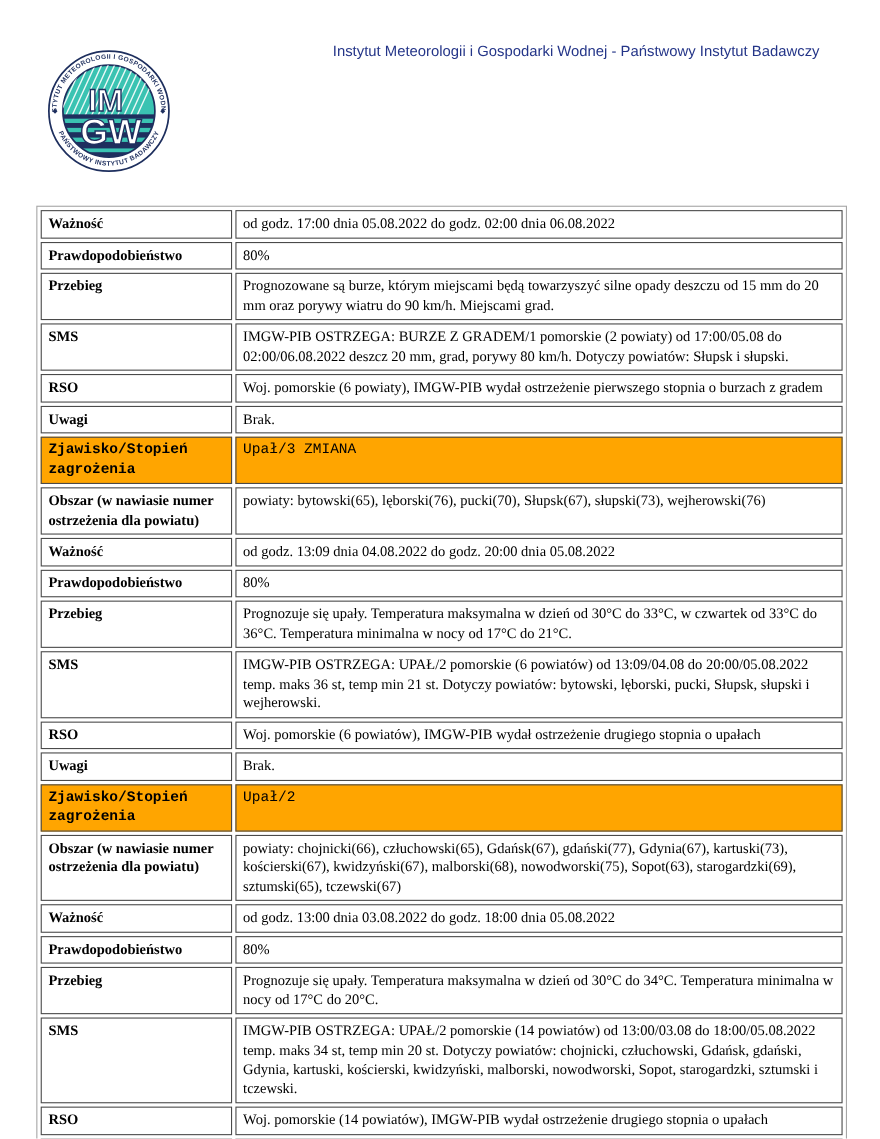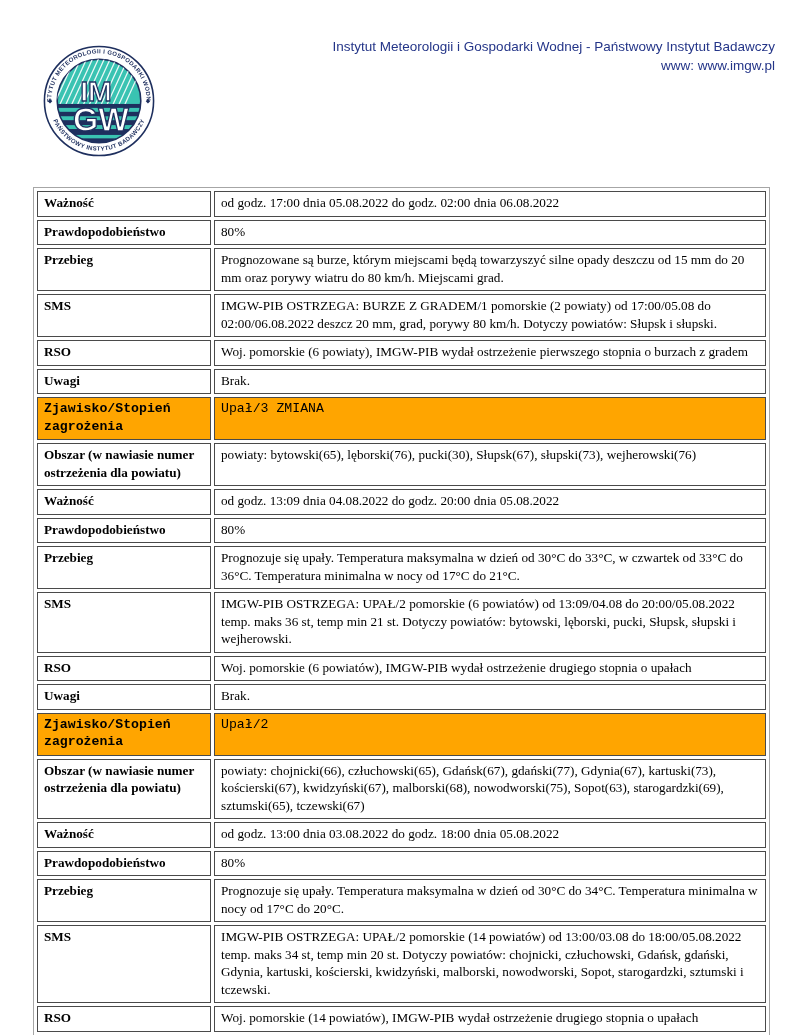--- a/index.html
+++ b/index.html
@@ -15,21 +15,21 @@
   body{
     width:800px;height:1035px;overflow:hidden;position:relative;
     font-family:"Liberation Serif", serif;color:#000;
   }
   .page{width:800px;height:1035px;position:relative;}
 
   
   .header{position:relative;height:150px;padding-top:38px;}
   .logo-wrap{position:absolute;left:40px;top:42px;width:118px;height:118px;}
   .addr{
-    text-align:right;padding-right:25px;
+    text-align:right;padding-right:55px;
     font-family:"Liberation Sans", sans-serif;
     font-size:13.5px;line-height:18.5px;color:var(--header-text);
   }
   .addr .bold{font-weight:bold;}
 
   
   .tbl-wrap{margin:37px 31px 0 33px;}
   table.wtable{
     width:737px;border-collapse:separate;border-spacing:3px;
     border:1px solid var(--table-border);
@@ -104,58 +104,57 @@
           <textPath href="#arcBot" xlink:href="#arcBot" startOffset="50%" text-anchor="middle">PAŃSTWOWY INSTYTUT BADAWCZY</textPath>
         </text>
 
         <rect x="8.6" y="58.6" width="3.2" height="3.2" transform="rotate(45 10.2 60.2)" fill="var(--logo-navy)"></rect>
         <rect x="108.2" y="58.6" width="3.2" height="3.2" transform="rotate(45 109.8 60.2)" fill="var(--logo-navy)"></rect>
       </svg>
     </div>
 
     <div class="addr">
       <div>Instytut Meteorologii i Gospodarki Wodnej - Państwowy Instytut Badawczy</div>
-      <div>www: www.imgw.pl</div>
     </div>
   </div>
 
   <div class="tbl-wrap">
     <table class="wtable">
       <tbody>
           <tr>
             <td class="lbl">Ważność</td>
             <td class="val">od godz. 17:00 dnia 05.08.2022 do godz. 02:00 dnia 06.08.2022</td>
           </tr>
           <tr>
             <td class="lbl">Prawdopodobieństwo</td>
             <td class="val">80%</td>
           </tr>
           <tr>
             <td class="lbl">Przebieg</td>
-            <td class="val">Prognozowane są burze, którym miejscami będą towarzyszyć silne opady deszczu od 15 mm do 20 mm oraz porywy wiatru do 80 km/h. Miejscami grad.</td>
+            <td class="val">Prognozowane są burze, którym miejscami będą towarzyszyć silne opady deszczu od 15 mm do 20 mm oraz porywy wiatru do 90 km/h. Miejscami grad.</td>
           </tr>
           <tr>
             <td class="lbl">SMS</td>
             <td class="val">IMGW-PIB OSTRZEGA: BURZE Z GRADEM/1 pomorskie (2 powiaty) od 17:00/05.08 do 02:00/06.08.2022 deszcz 20 mm, grad, porywy 80 km/h. Dotyczy powiatów: Słupsk i słupski.</td>
           </tr>
           <tr>
             <td class="lbl">RSO</td>
             <td class="val">Woj. pomorskie (6 powiaty), IMGW-PIB wydał ostrzeżenie pierwszego stopnia o burzach z gradem</td>
           </tr>
           <tr>
             <td class="lbl">Uwagi</td>
             <td class="val">Brak.</td>
           </tr>
           <tr class="hl">
             <td class="lbl">Zjawisko/Stopień zagrożenia</td>
             <td class="val">Upał/3 ZMIANA</td>
           </tr>
           <tr>
             <td class="lbl">Obszar (w nawiasie numer ostrzeżenia dla powiatu)</td>
-            <td class="val">powiaty: bytowski(65), lęborski(76), pucki(30), Słupsk(67), słupski(73), wejherowski(76)</td>
+            <td class="val">powiaty: bytowski(65), lęborski(76), pucki(70), Słupsk(67), słupski(73), wejherowski(76)</td>
           </tr>
           <tr>
             <td class="lbl">Ważność</td>
             <td class="val">od godz. 13:09 dnia 04.08.2022 do godz. 20:00 dnia 05.08.2022</td>
           </tr>
           <tr>
             <td class="lbl">Prawdopodobieństwo</td>
             <td class="val">80%</td>
           </tr>
           <tr>

